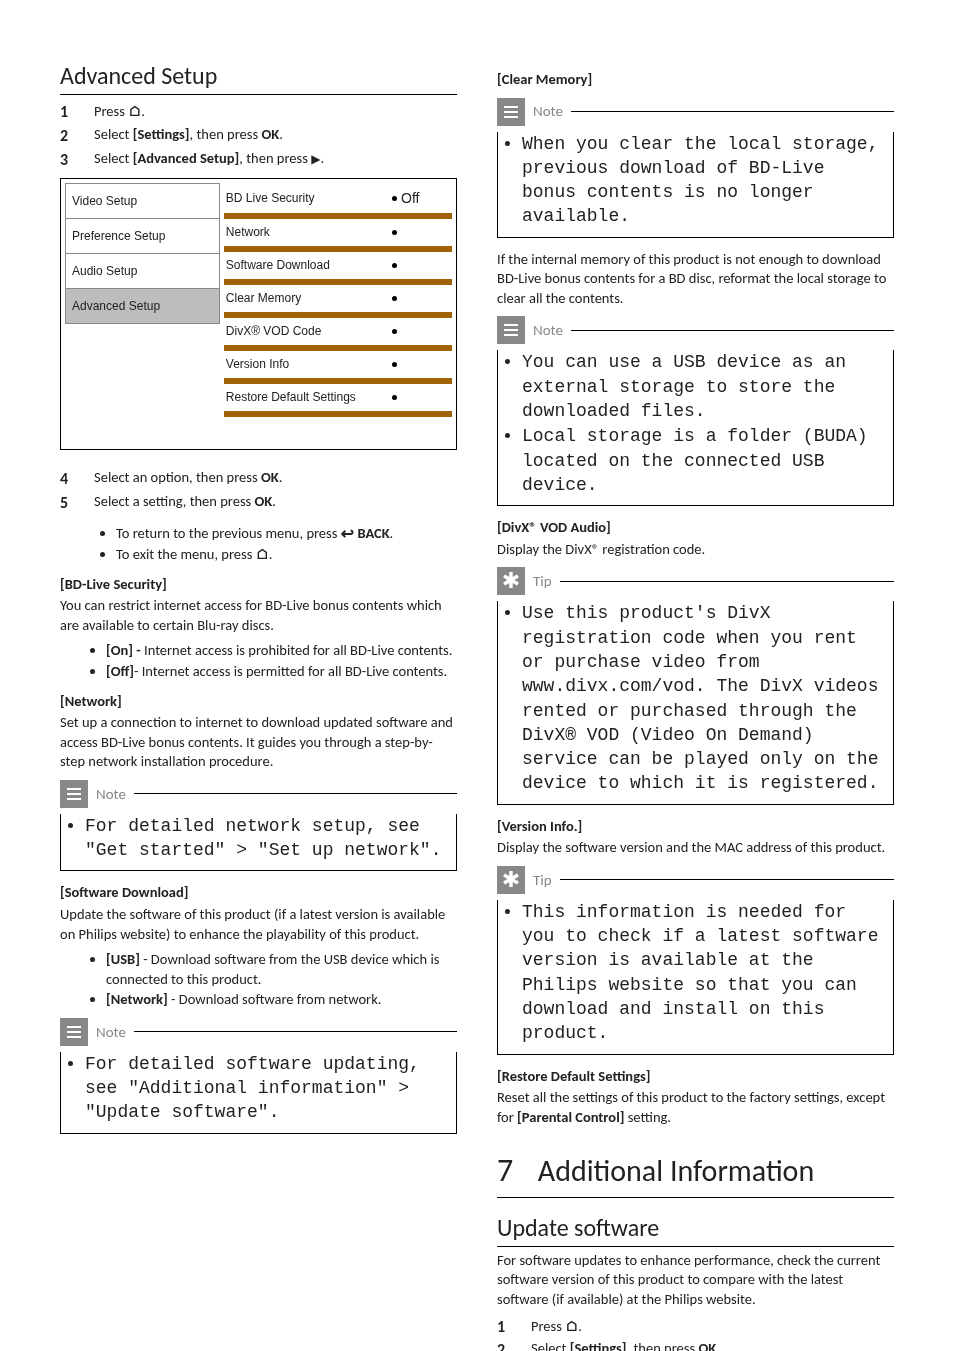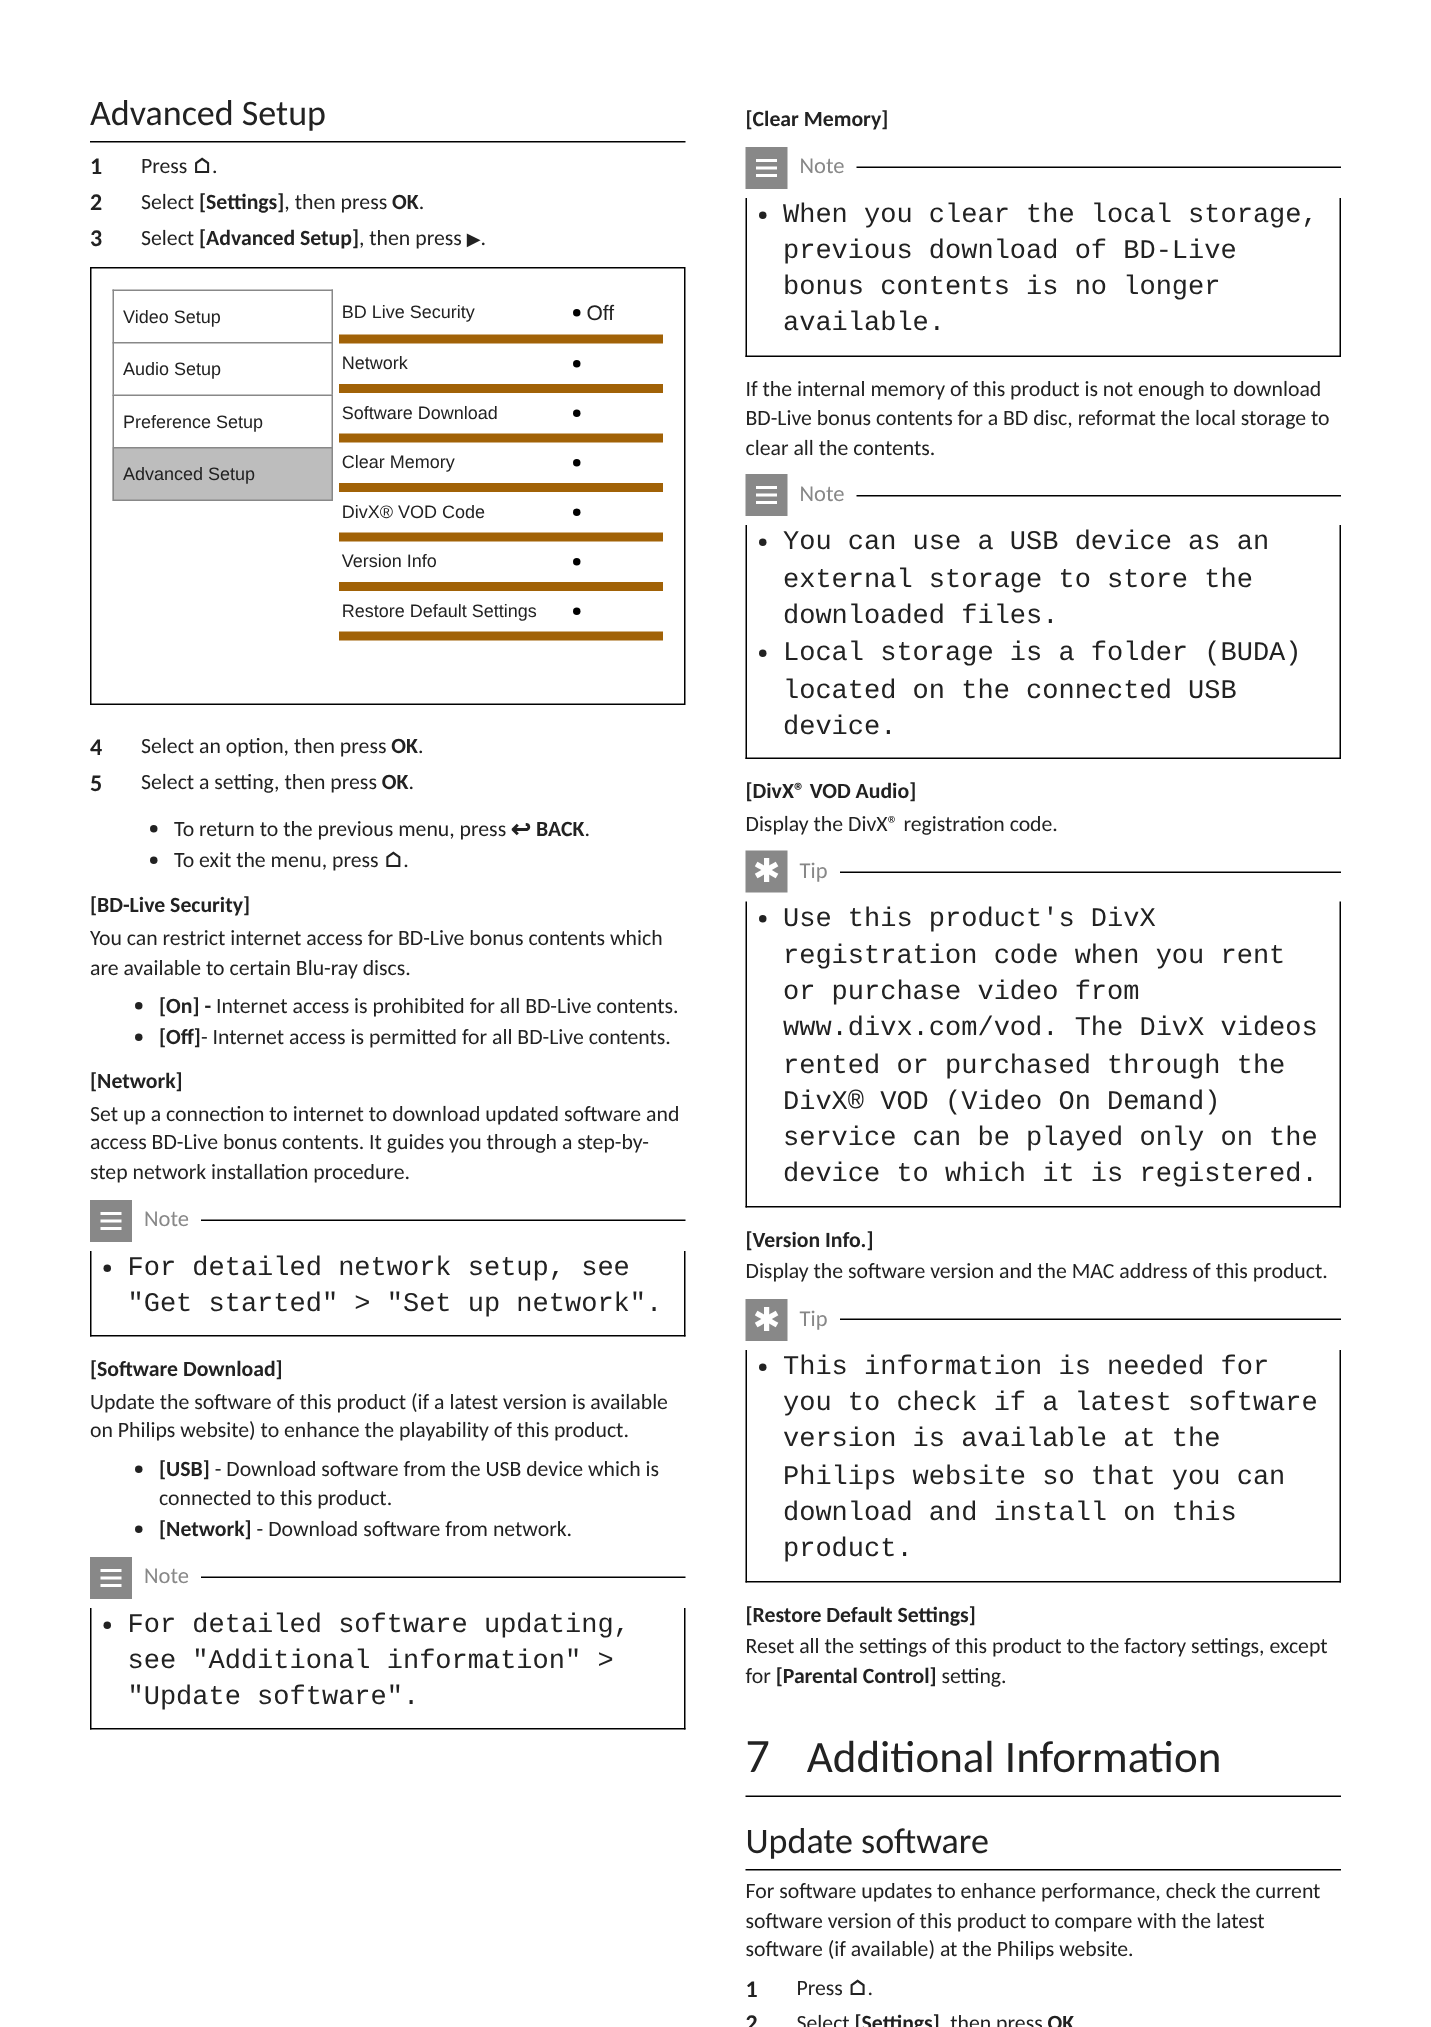--- a/index.html
+++ b/index.html
@@ -77,21 +77,21 @@
   .sub-head {
     font-weight: 600;
     margin-top: 10px;
   }
   p { margin: 2px 0 6px 0; }
 
   
   .ui-box {
     border: 1px solid #000;
     margin: 8px 0 18px 0;
-    padding: 14px;
+    padding: 4px;
     font-size: 12px;
     display: flex;
     gap: 4px;
     font-family: Arial, sans-serif;
   }
   .ui-left {
     width: 40%;
     display: flex;
     flex-direction: column;
   }
@@ -210,22 +210,22 @@
         </li>
         <li>
           <span class="num">3</span>
           <span class="body">Select <span class="b">[Advanced Setup]</span>, then press <span class="icon-play"></span>.</span>
         </li>
       </ol>
 
     <div class="ui-box">
       <div class="ui-left" id="ui-left">
           <div class="cell">Video Setup</div>
+          <div class="cell">Preference Setup</div>
           <div class="cell">Audio Setup</div>
-          <div class="cell">Preference Setup</div>
           <div class="cell selected">Advanced Setup</div>
         </div>
       <div class="ui-right" id="ui-right">
           <div class="row">
             <span class="label">BD Live Security</span>
             <span class="val">
               <span class="dot"></span>
               <span>Off</span>
             </span>
           </div>

